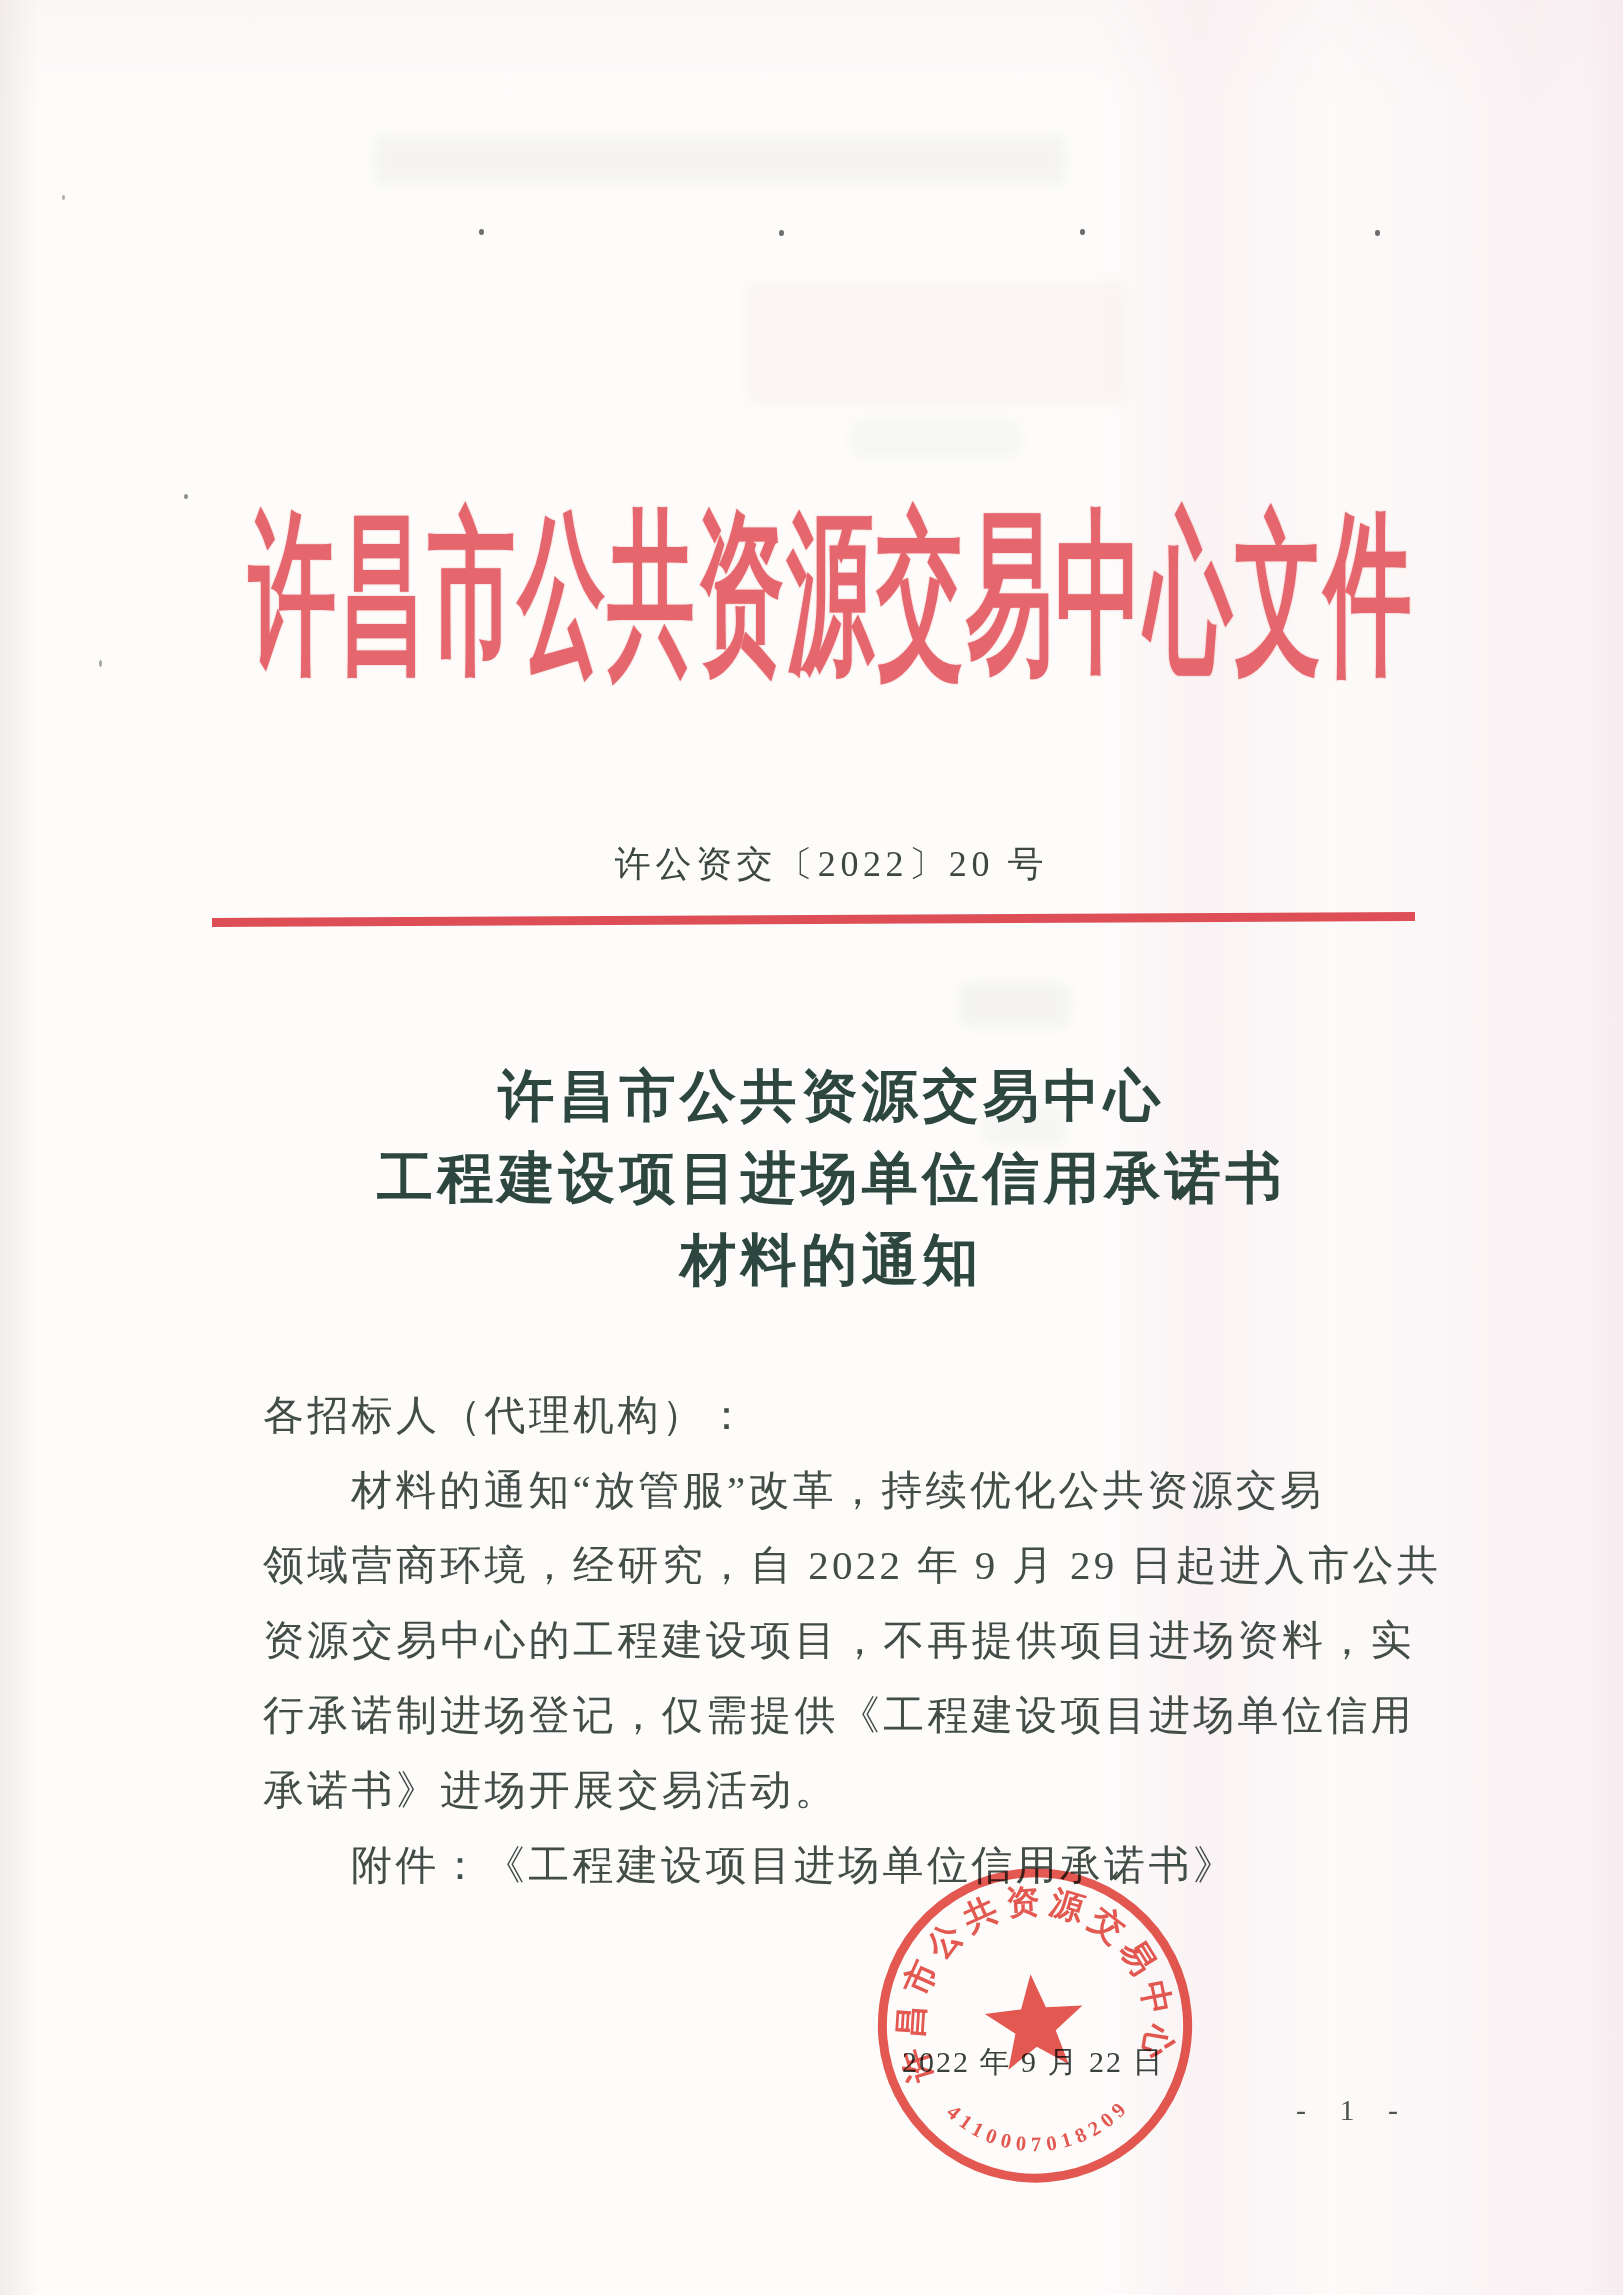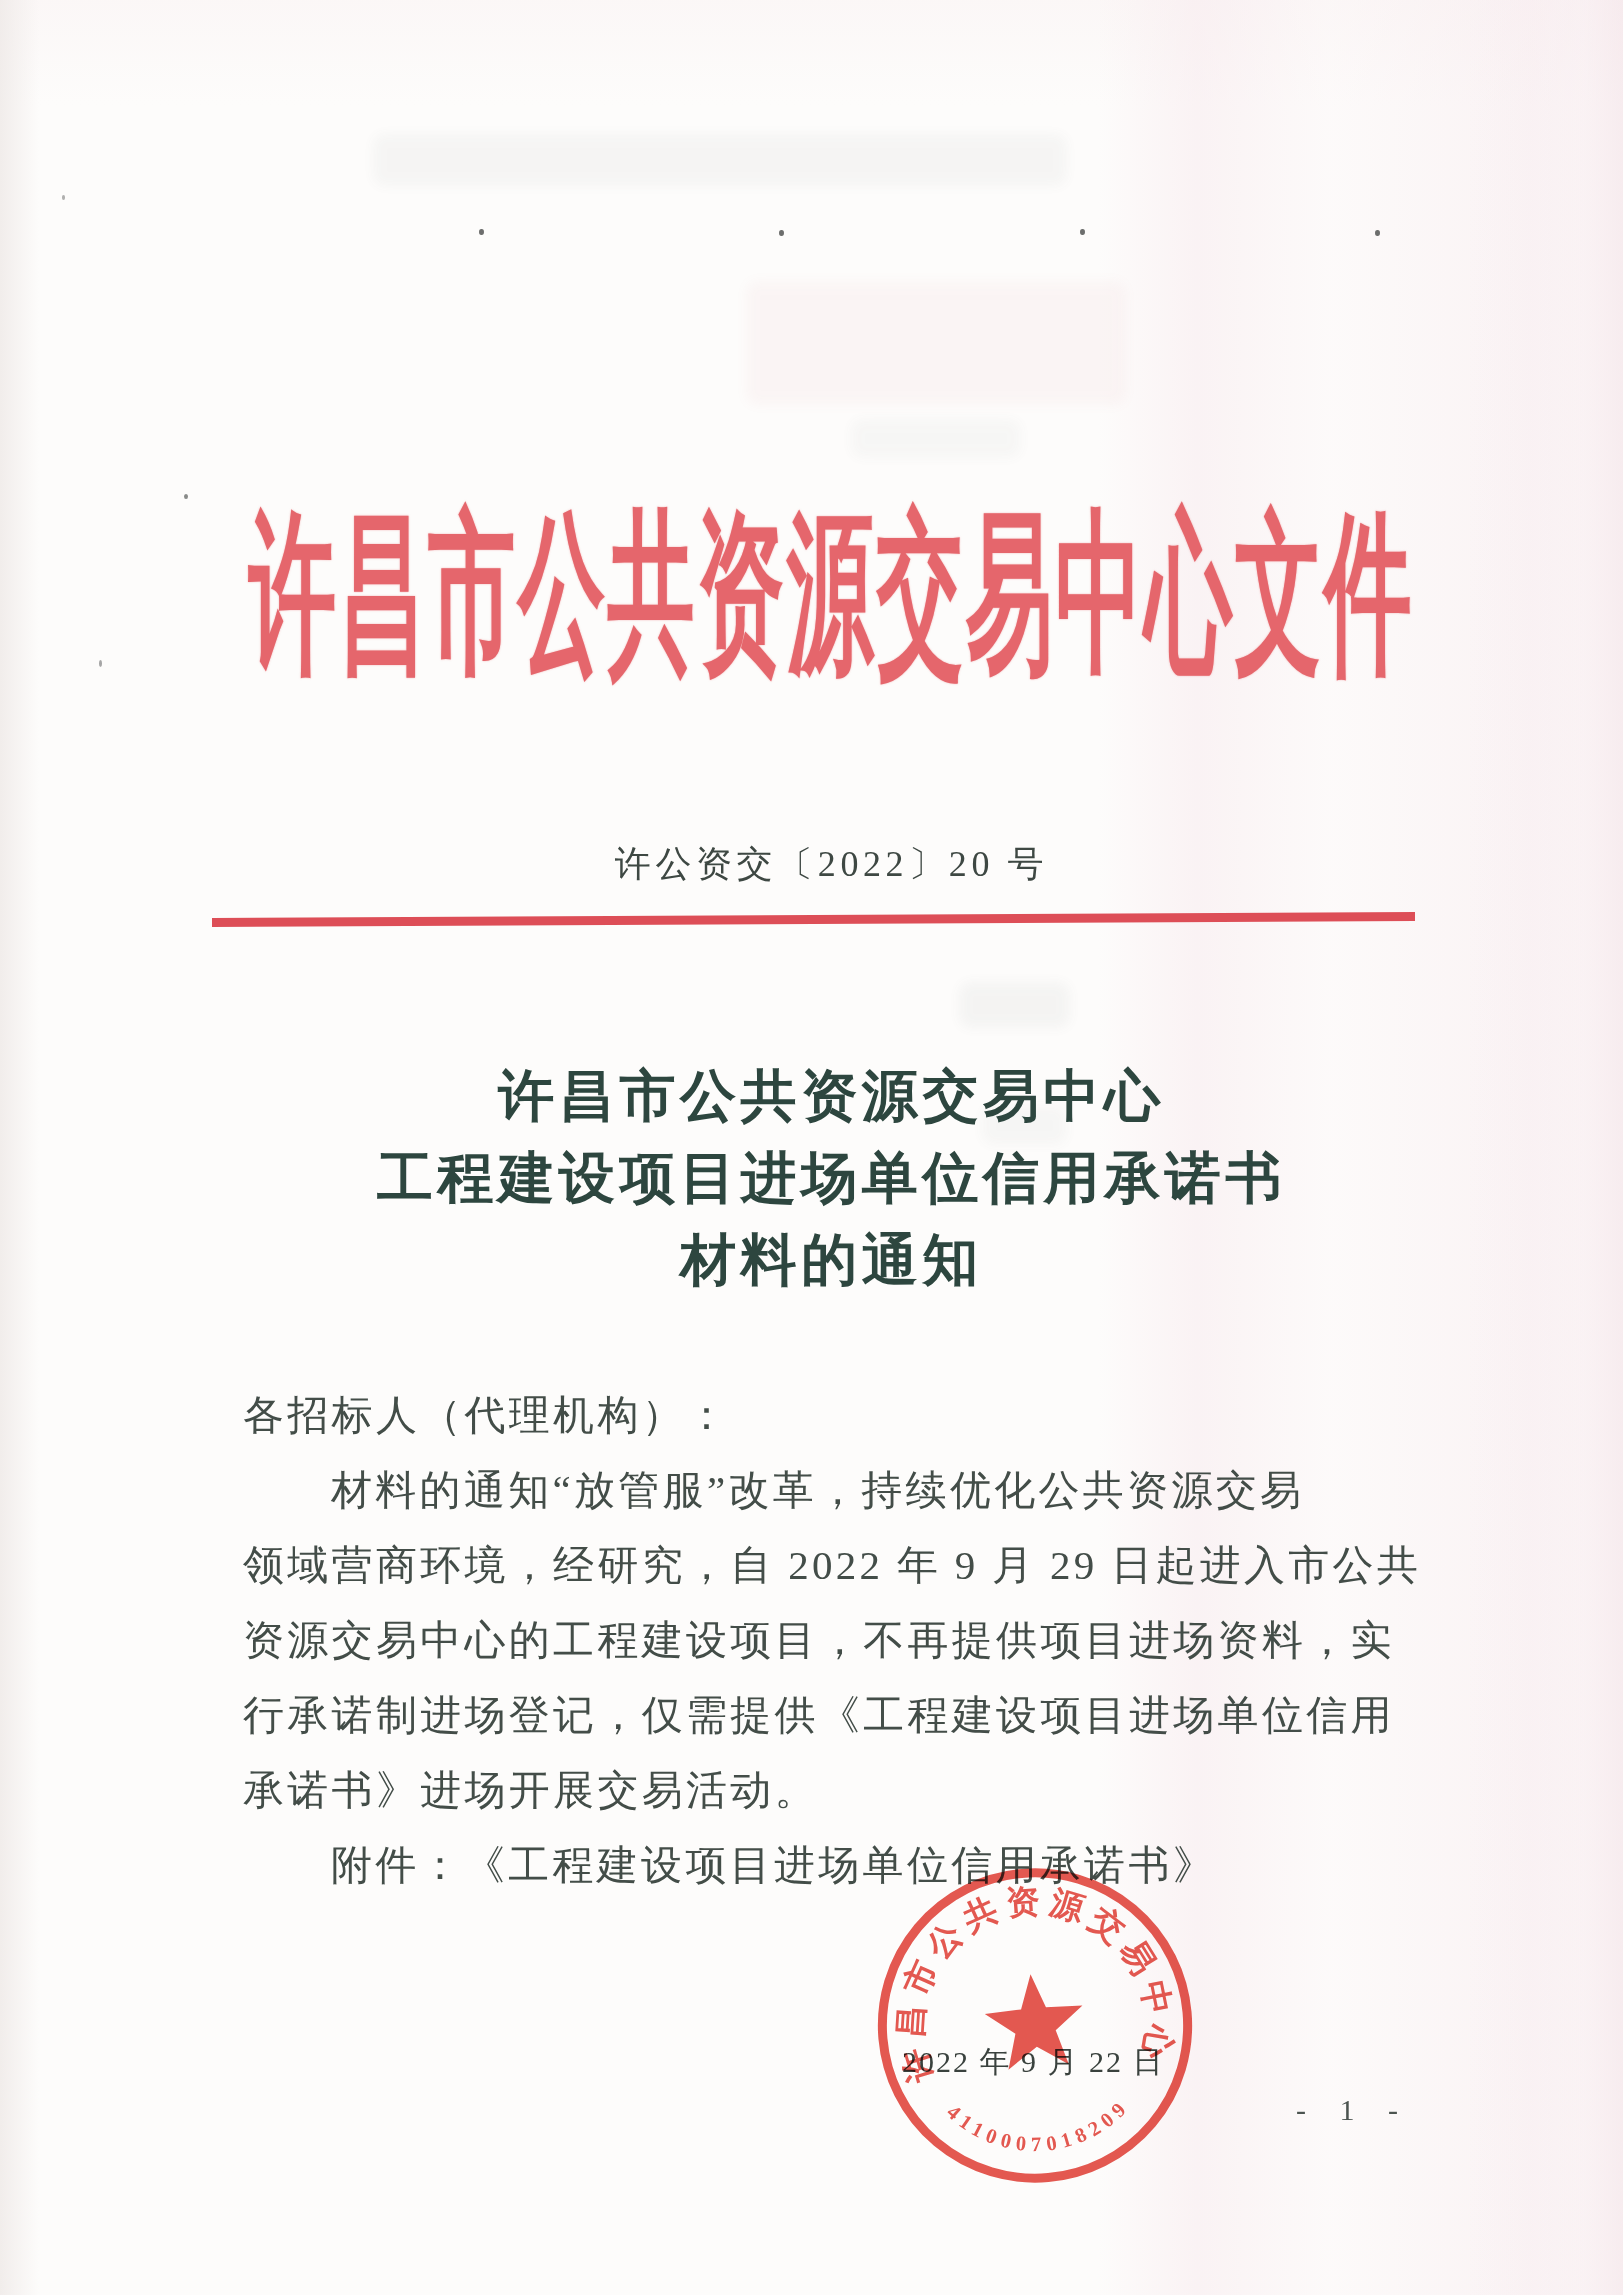--- a/index.html
+++ b/index.html
@@ -38,21 +38,21 @@
   .title-block{
     position:absolute;top:1055px;left:0;width:100%;text-align:center;
     color:#2d463f;font-weight:bold;font-size:56px;line-height:82px;letter-spacing:4.6px;
   }
   .title-block div{white-space:nowrap;}
   
   .body-block{
     position:absolute;top:1378px;left:243px;width:1172px;
     font-size:41px;line-height:75px;letter-spacing:3.3px;color:#434d48;
   }
-  .body-line{white-space:nowrap;height:75px;}
+  .body-line{white-space:nowrap;height:75px;margin-left:20px;}
   .body-line.indent{padding-left:88px;}
   
   .date-line{
     position:absolute;top:2042px;left:902px;
     font-size:30px;letter-spacing:2px;color:#3a423e;white-space:nowrap;
   }
   .page-number{
     position:absolute;top:2093px;left:1296px;
     font-size:30px;letter-spacing:13px;color:#4c5450;white-space:nowrap;
   }

